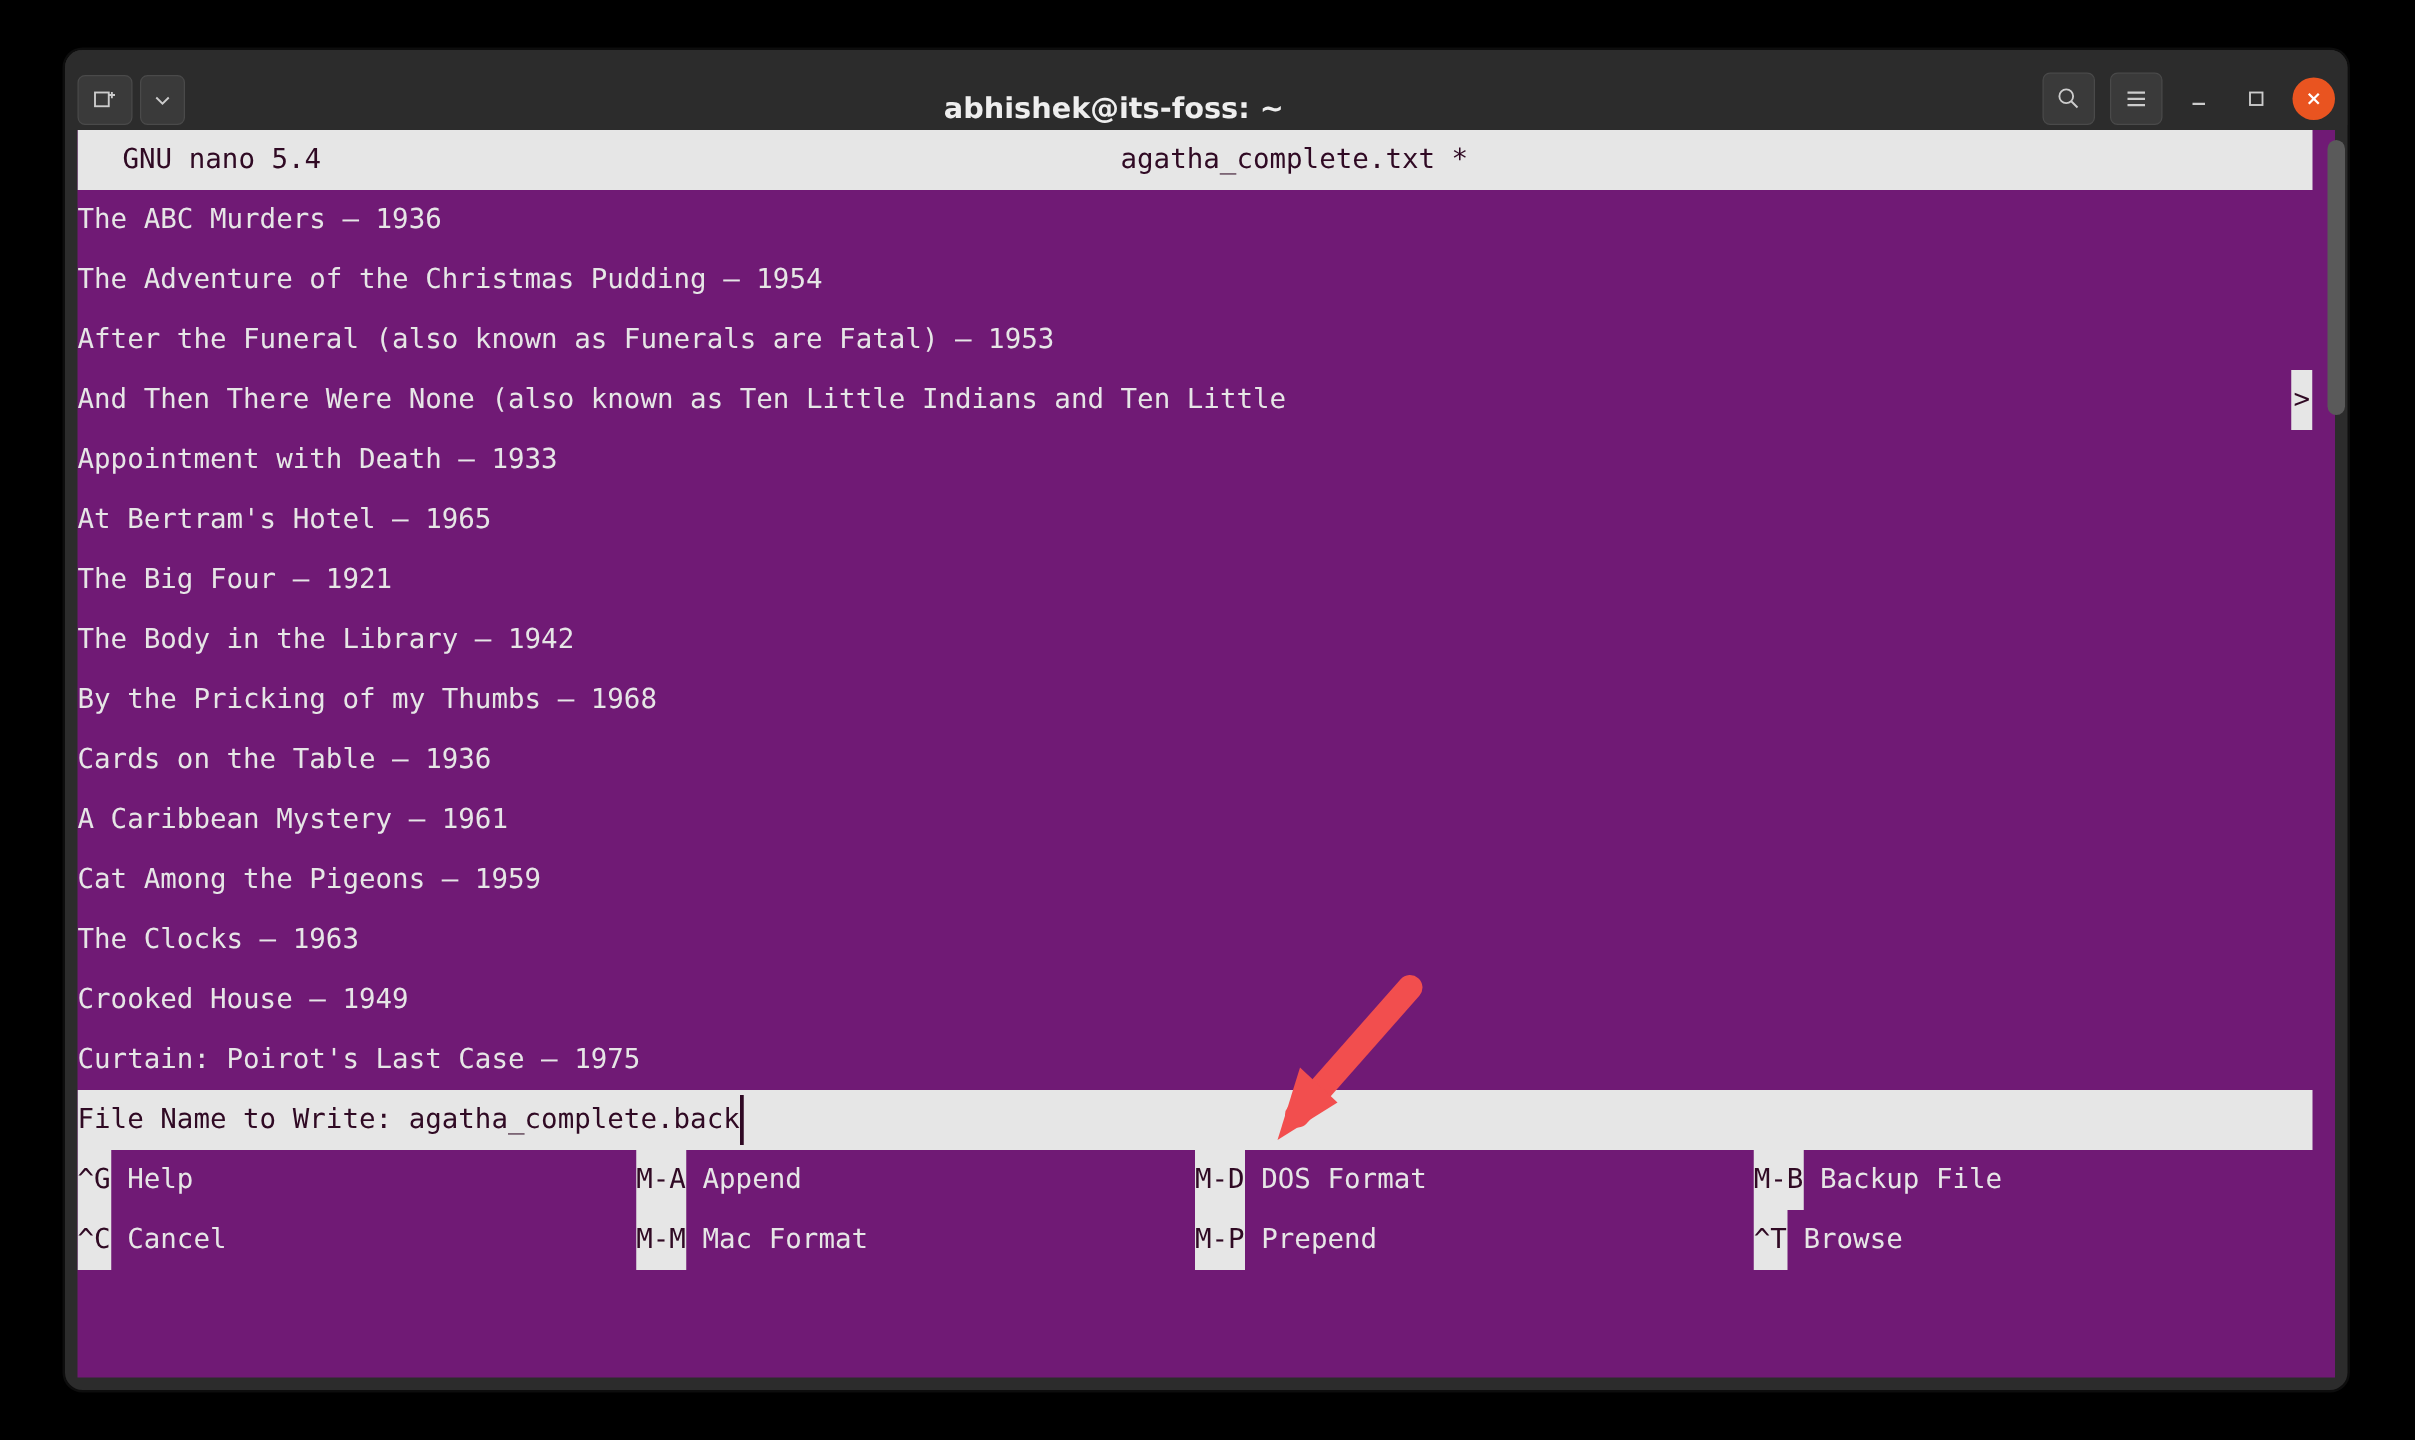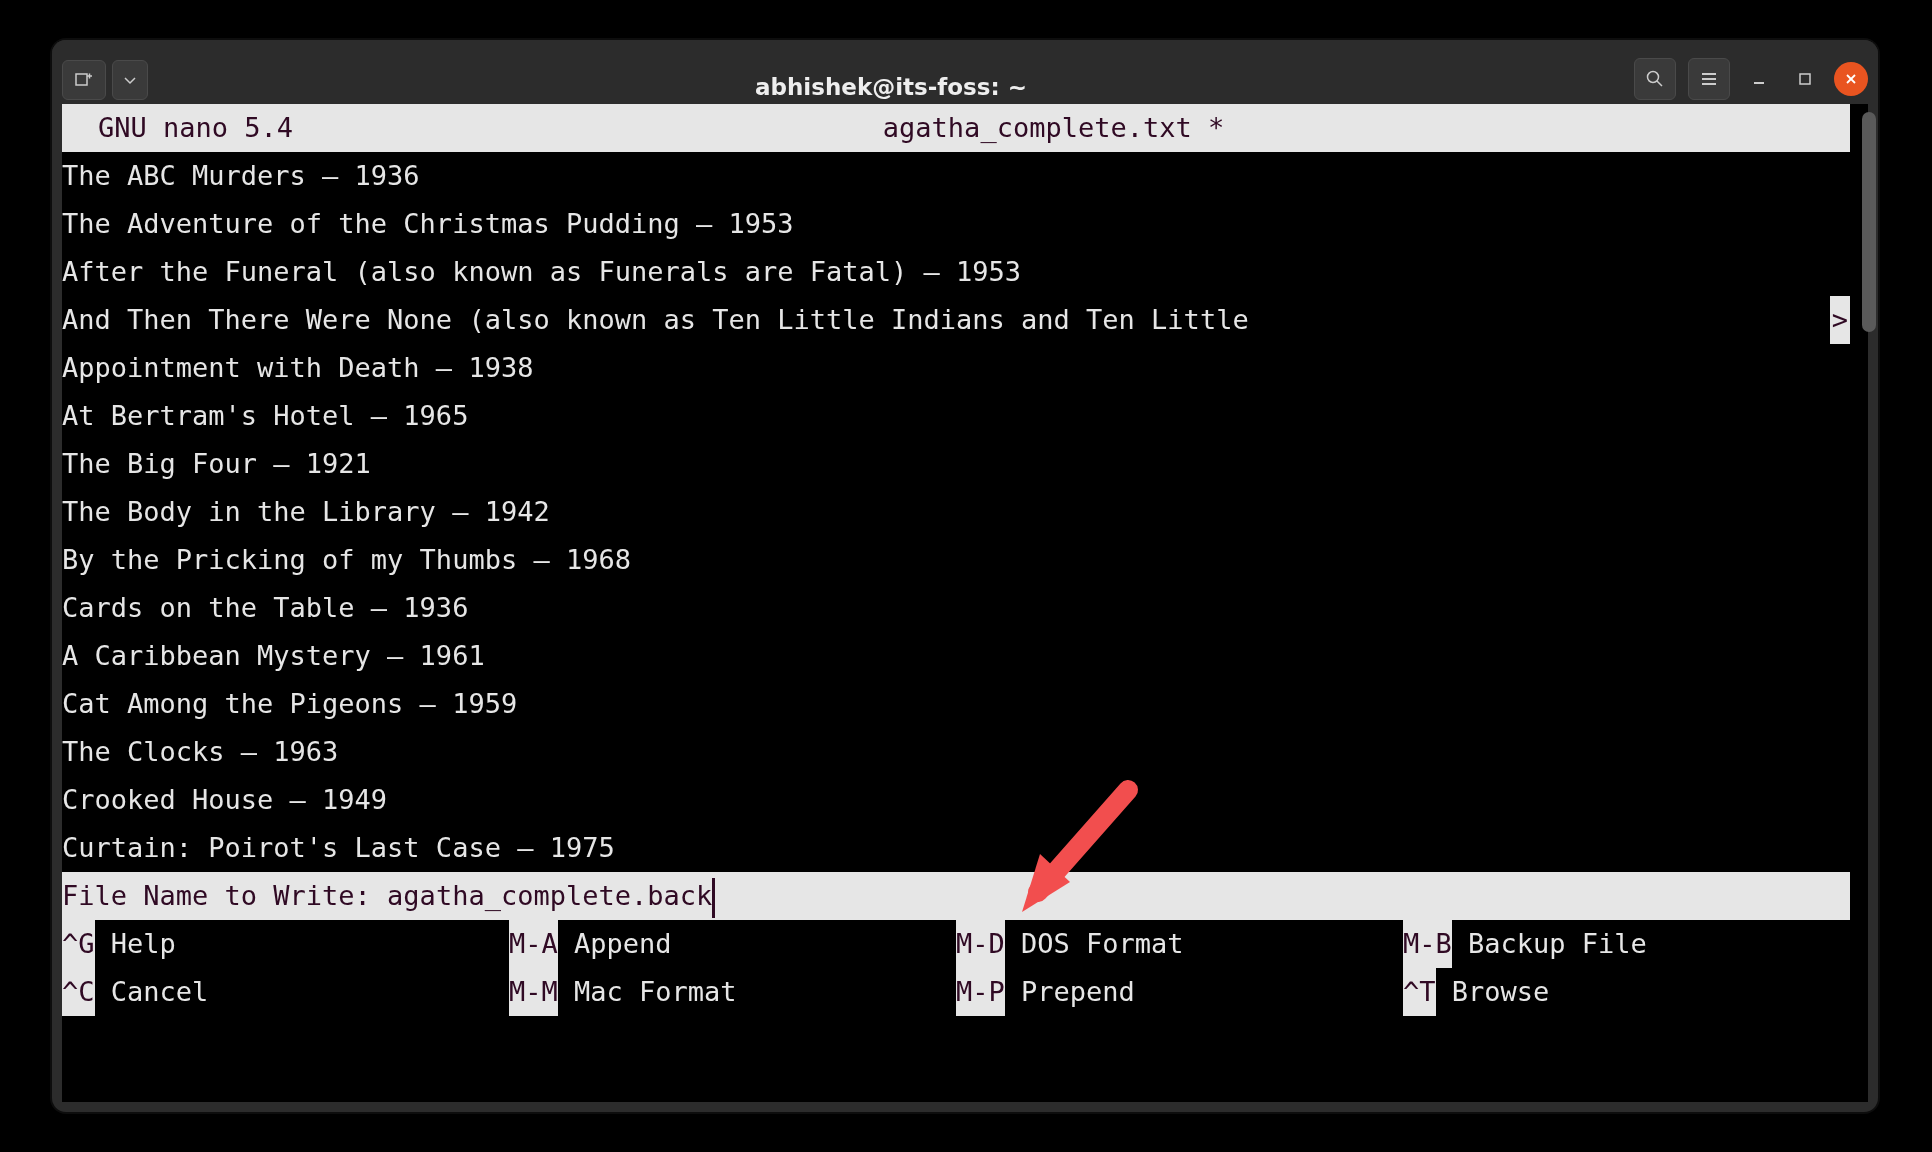--- a/index.html
+++ b/index.html
@@ -72,22 +72,22 @@
   }
   .tb-close {
     background: #e95420;
   }
   .terminal {
     position: absolute;
     left: 10px;
     top: 64px;
     right: 10px;
     bottom: 10px;
-    background: #000000;
-    font-size: 27px;
+    background: #701a75;
+    font-size: 22px;
     line-height: 48px;
     color: #e6e6e6;
     font-weight: 500;
     overflow: hidden;
   }
   .scrollbar {
     position: absolute;
     top: 72px;
     right: 2px;
     width: 14px;
@@ -216,24 +216,24 @@
 
   <div class="terminal">
     <div class="term-inner">
       <div class="nano-header">
         <span class="nano-header-app">GNU nano 5.4</span>
         <span class="nano-header-file">agatha_complete.txt *</span>
         <span style="width:36px"></span>
       </div>
       <div id="content-lines">
           <div class="content-line">The ABC Murders – 1936</div>
-          <div class="content-line">The Adventure of the Christmas Pudding – 1953</div>
+          <div class="content-line">The Adventure of the Christmas Pudding – 1954</div>
           <div class="content-line">After the Funeral (also known as Funerals are Fatal) – 1953</div>
           <div class="content-line">And Then There Were None (also known as Ten Little Indians and Ten Little <span class="line-overflow">&gt;</span></div>
-          <div class="content-line">Appointment with Death – 1938</div>
+          <div class="content-line">Appointment with Death – 1933</div>
           <div class="content-line">At Bertram's Hotel – 1965</div>
           <div class="content-line">The Big Four – 1921</div>
           <div class="content-line">The Body in the Library – 1942</div>
           <div class="content-line">By the Pricking of my Thumbs – 1968</div>
           <div class="content-line">Cards on the Table – 1936</div>
           <div class="content-line">A Caribbean Mystery – 1961</div>
           <div class="content-line">Cat Among the Pigeons – 1959</div>
           <div class="content-line">The Clocks – 1963</div>
           <div class="content-line">Crooked House – 1949</div>
           <div class="content-line">Curtain: Poirot's Last Case – 1975</div>

